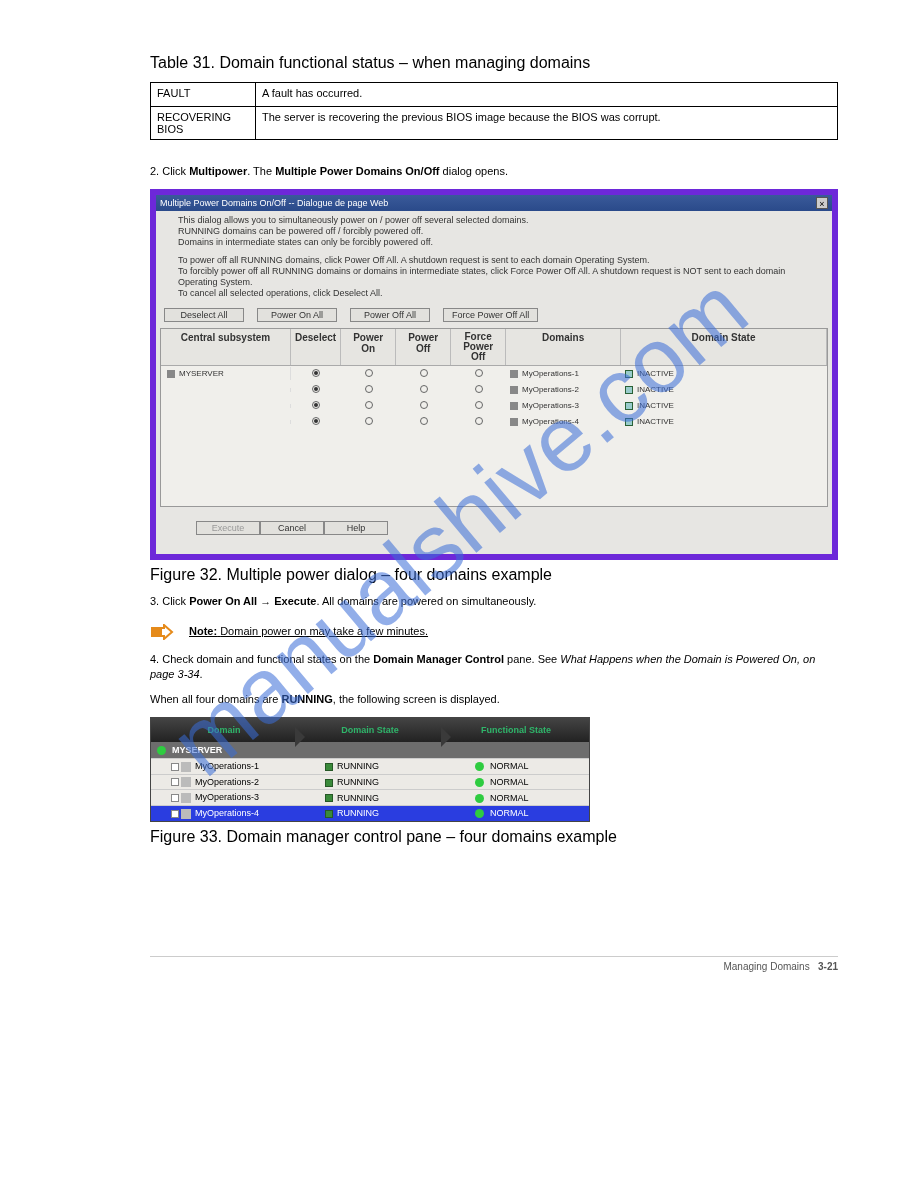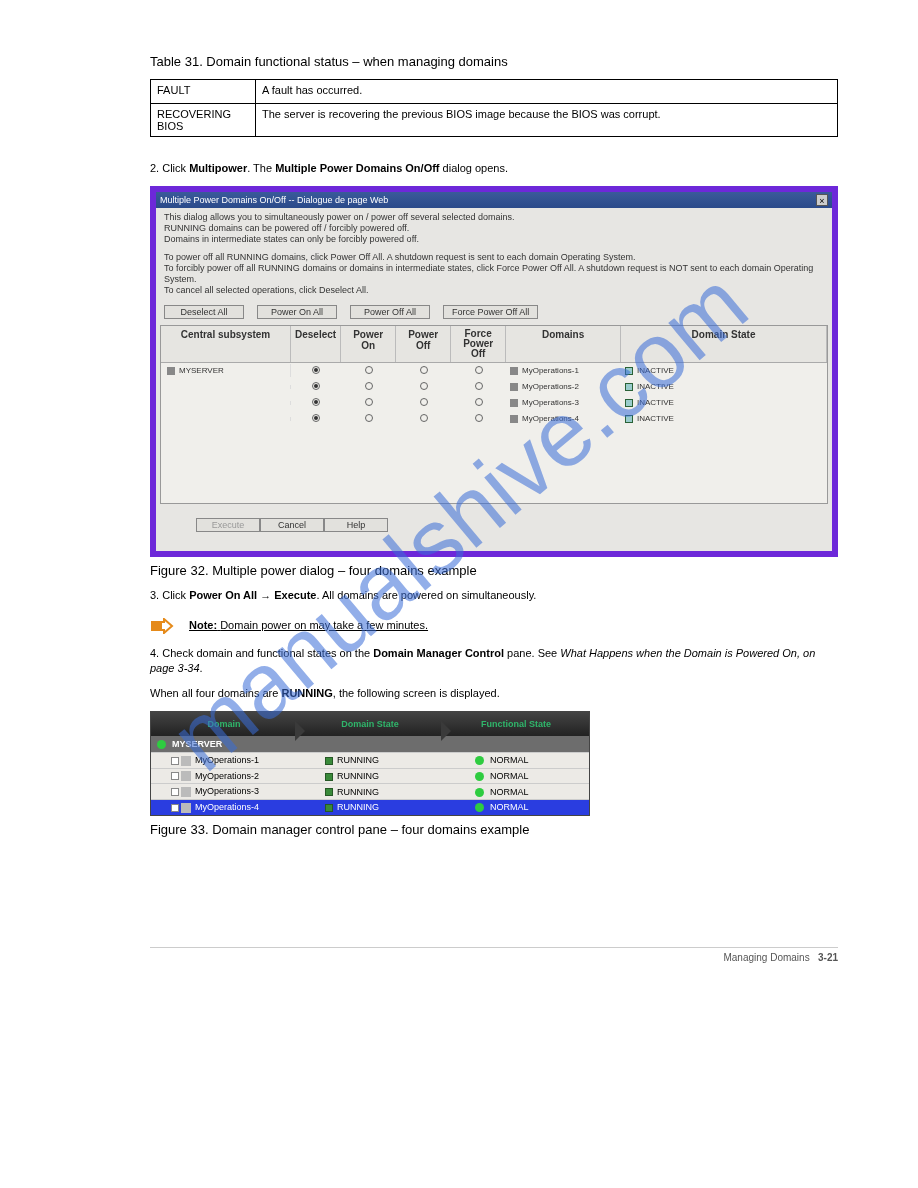--- a/index.html
+++ b/index.html
@@ -18,21 +18,21 @@
     transform: translate(-50%, -50%) rotate(-40deg);
     font-size: 92px;
     font-weight: 400;
     color: #3a6dd8;
     opacity: 0.55;
     white-space: nowrap;
     pointer-events: none;
     z-index: 50;
   }
   .caption {
-    font-size: 13px;
+    font-size: 16px;
     margin: 6px 0 10px 0;
   }
   .defs-table {
     width: 100%;
     border-collapse: collapse;
     margin-bottom: 24px;
   }
   .defs-table td {
     border: 1px solid #000;
     font-size: 11px;
@@ -70,21 +70,21 @@
     background: #ccc;
     color: #000;
     font-size: 9px;
     width: 12px;
     height: 12px;
     line-height: 12px;
     text-align: center;
     border: 1px solid #555;
   }
   .dlg-text {
-    padding: 4px 8px;
+    padding: 4px 22px;
     font-size: 9px;
     line-height: 1.25;
     color: #333;
   }
   .dlg-btnrow {
     display: flex;
     gap: 13px;
     padding: 4px 8px;
   }
   .dlg-btn {

